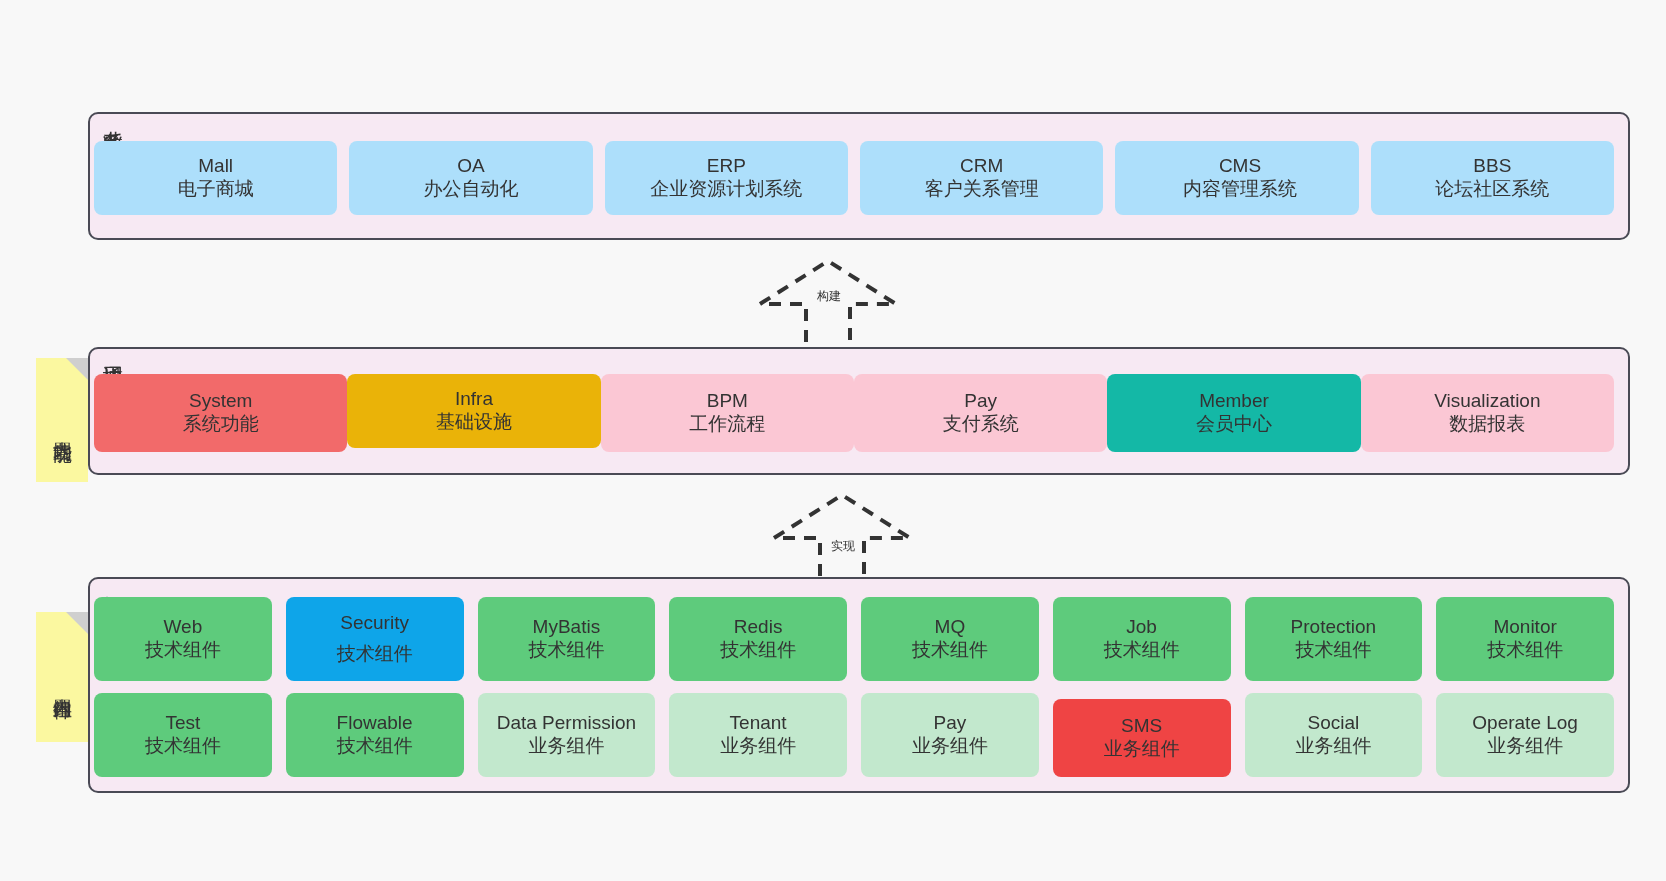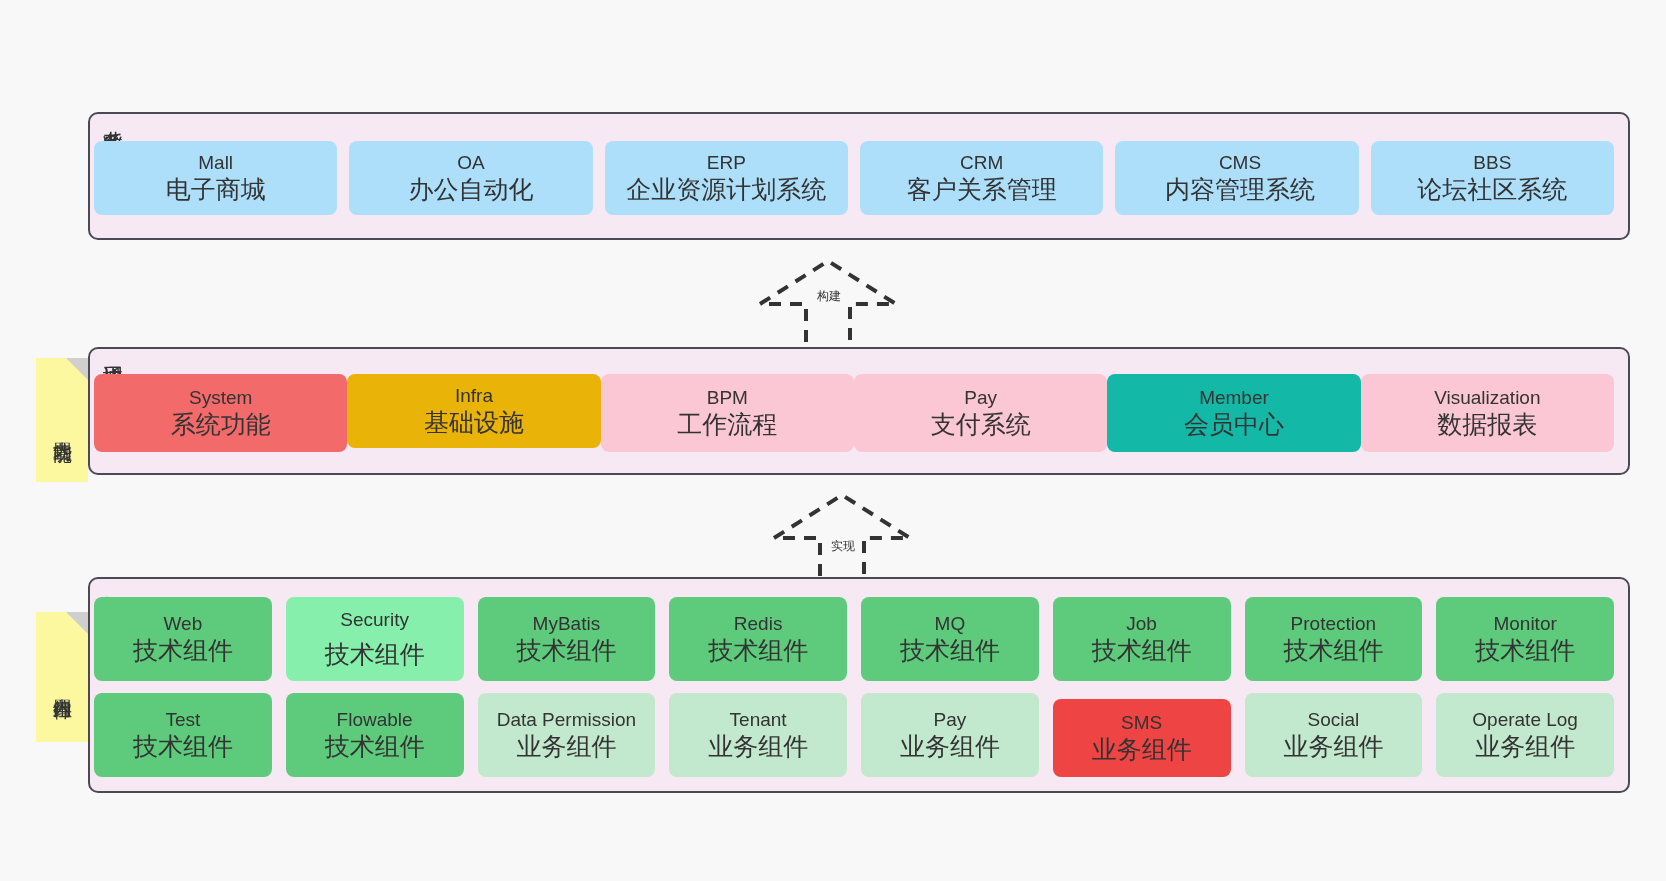--- a/index.html
+++ b/index.html
@@ -66,21 +66,21 @@
     text-align: center;
     box-sizing: border-box;
     padding: 4px 6px;
   }
   .card .en {
     font-size: 19px;
     line-height: 1.18;
     color: #333333;
   }
   .card .cn {
-    font-size: 25px;
+    font-size: 19px;
     line-height: 1.2;
     color: #333333;
     text-align: center;
   }
 
   
   .sticky {
     position: absolute;
     background: #fbf8a0;
     box-sizing: border-box;
@@ -208,21 +208,21 @@
     <span>内置组件</span>
   </div>
 
   <div class="layer" id="layer-framework" style="left:88px; top:577px; width:1542px; height:216px;">
     <div class="layer-title">框架组件</div>
     <div class="layer-body" id="body-framework" style="grid-template-columns: repeat(8, 1fr); grid-template-rows: repeat(2, 1fr); gap:12px 14px; padding:14px 14px 14px 4px;">
         <div class="card" style="background: rgb(94, 203, 124);">
           <div class="en">Web</div>
           <div class="cn">技术组件</div>
         </div>
-        <div class="card" style="background: #86efac; gap: 8px;">
+        <div class="card" style="background: #0ea5e9; gap: 8px;">
           <div class="en">Security</div>
           <div class="cn">技术组件</div>
         </div>
         <div class="card" style="background: rgb(94, 203, 124);">
           <div class="en">MyBatis</div>
           <div class="cn">技术组件</div>
         </div>
         <div class="card" style="background: rgb(94, 203, 124);">
           <div class="en">Redis</div>
           <div class="cn">技术组件</div>

